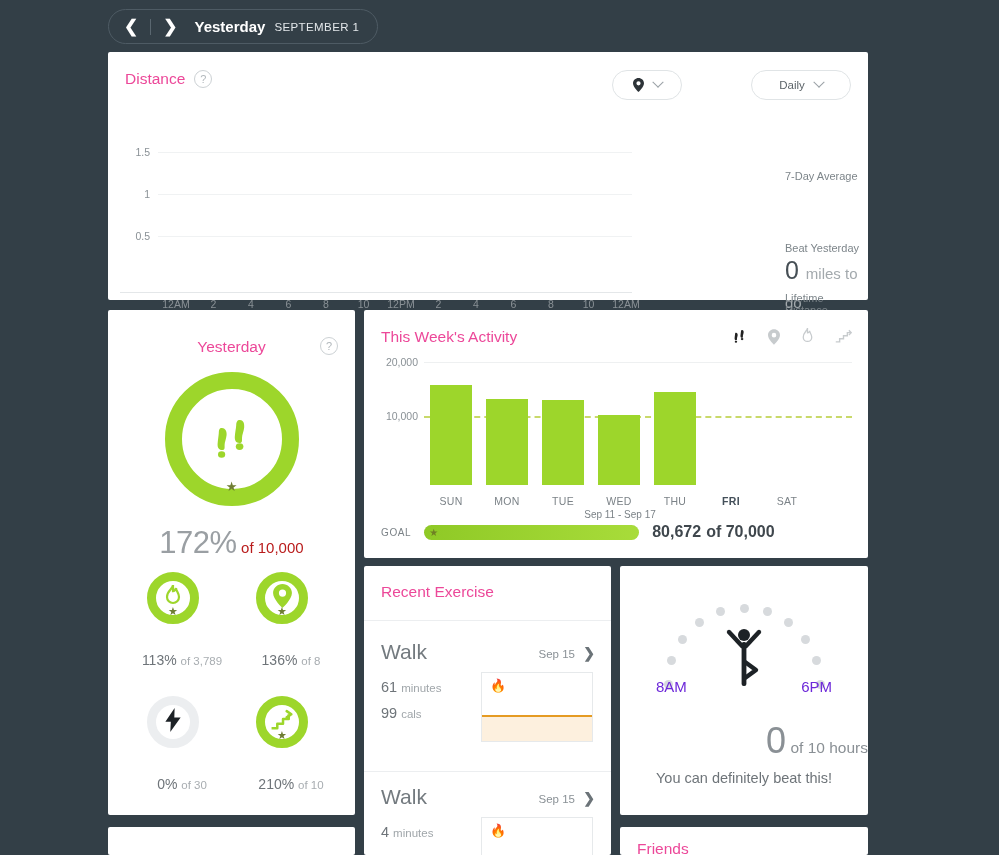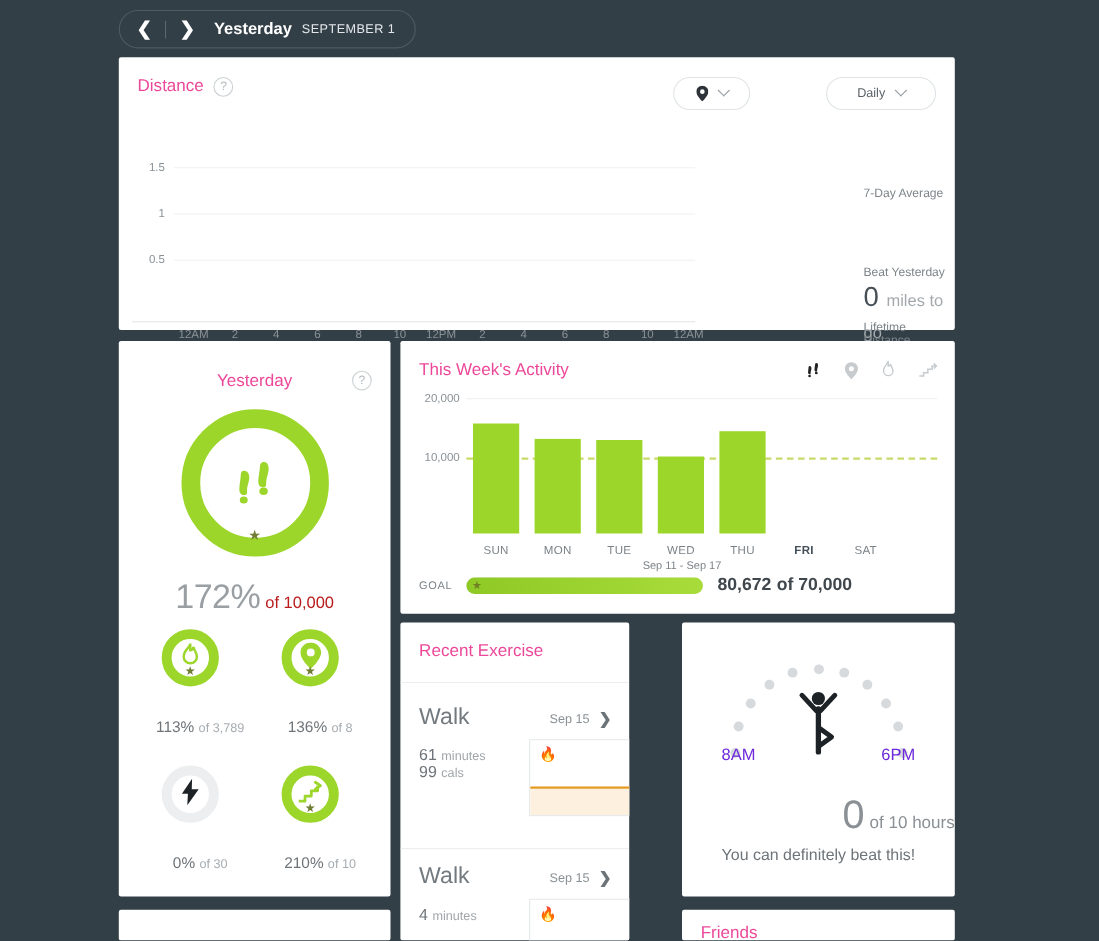--- a/index.html
+++ b/index.html
@@ -114,29 +114,29 @@
              display: flex; align-items: center; gap: 13px; }
   .goal-lab { font-size: 10px; color: #7b8287; letter-spacing: .6px; }
   .goal-track { width: 215px; height: 15px; border-radius: 8px; background: #eceef0; position: relative; }
   .goal-fill { position: absolute; left: 0; top: 0; bottom: 0; border-radius: 8px;
                background: linear-gradient(90deg,#8fc926,#a8dc3a); }
   .goal-fill .gstar { position: absolute; left: 5px; top: 50%; transform: translateY(-50%);
                       font-size: 10px; color: #6f8024; }
   .goal-num { font-size: 16px; color: #3f474d; font-weight: bold; }
 
   
-  #exercise-card { left: 364px; top: 566px; width: 208px; height: 289px; overflow: hidden; }
+  #exercise-card { left: 364px; top: 566px; width: 247px; height: 289px; overflow: hidden; }
   #exercise-card .extitle { position: absolute; left: 17px; top: 17px; }
   .ex-div { position: absolute; left: 0; right: 0; height: 1px; background: #eceef0; }
   .ex-item { position: absolute; left: 0; right: 0; }
   .ex-name { position: absolute; left: 17px; top: 0; font-size: 21px; color: #737a7f; font-weight: 300; }
   .ex-date { position: absolute; right: 36px; top: 8px; font-size: 11.5px; color: #8a9196; }
   .ex-arrow { position: absolute; right: 16px; top: 5px; font-size: 14px; color: #6b7378; font-weight: bold; }
   .ex-min { position: absolute; left: 17px; top: 39px; font-size: 14.5px; color: #6e7479; }
-  .ex-cal { position: absolute; left: 17px; top: 54px; font-size: 14.5px; color: #6e7479; }
+  .ex-cal { position: absolute; left: 17px; top: 65px; font-size: 14.5px; color: #6e7479; }
   .ex-unit { font-size: 11.5px; color: #a0a6aa; }
   .ex-thumb { position: absolute; left: 117px; top: 32px; width: 112px; height: 70px;
               border: 1px solid #e6e9eb; background: #fff; overflow: hidden; }
   .ex-thumb .flame { position: absolute; left: 8px; top: 5px; font-size: 13px; }
   .ex-thumb .fill { position: absolute; left: 0; right: 0; bottom: 0; height: 26px;
                     background: #fdf0de; border-top: 2px solid #e59b23; }
 
   
   #hourly-card { left: 620px; top: 566px; width: 248px; height: 249px; }
   .arc-dot { position: absolute; width: 9px; height: 9px; border-radius: 50%; background: #d7dadd; }

